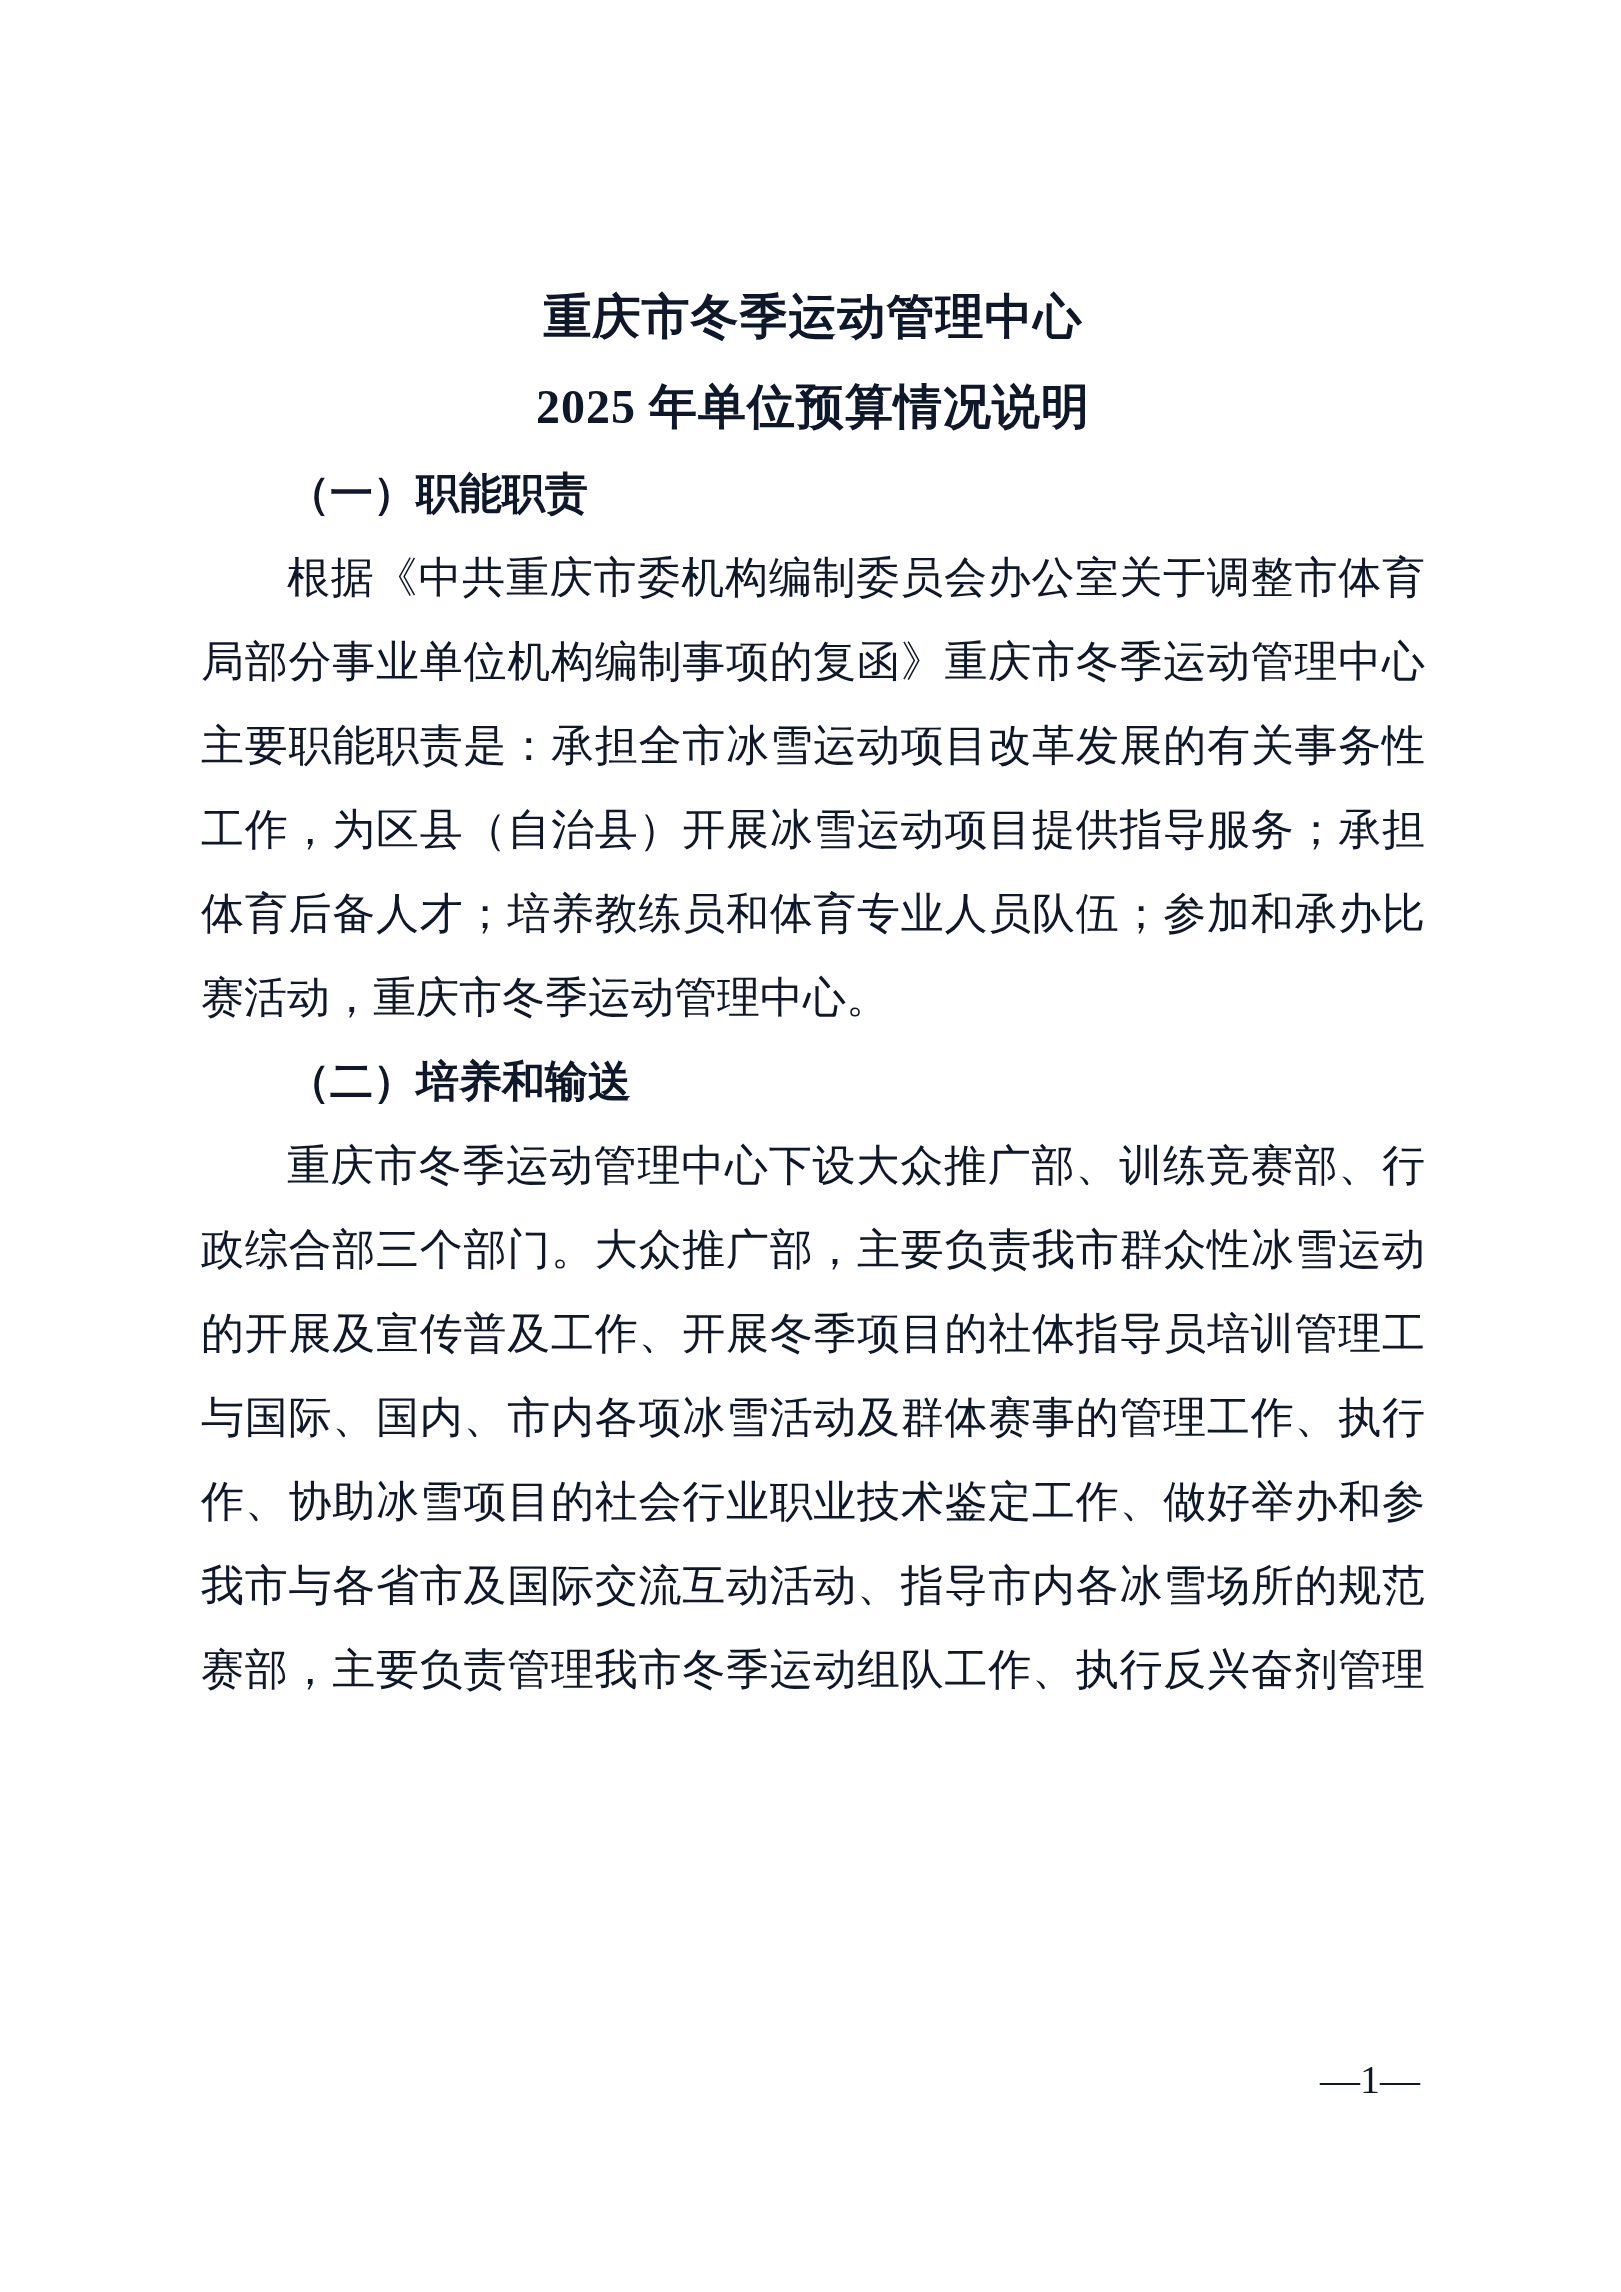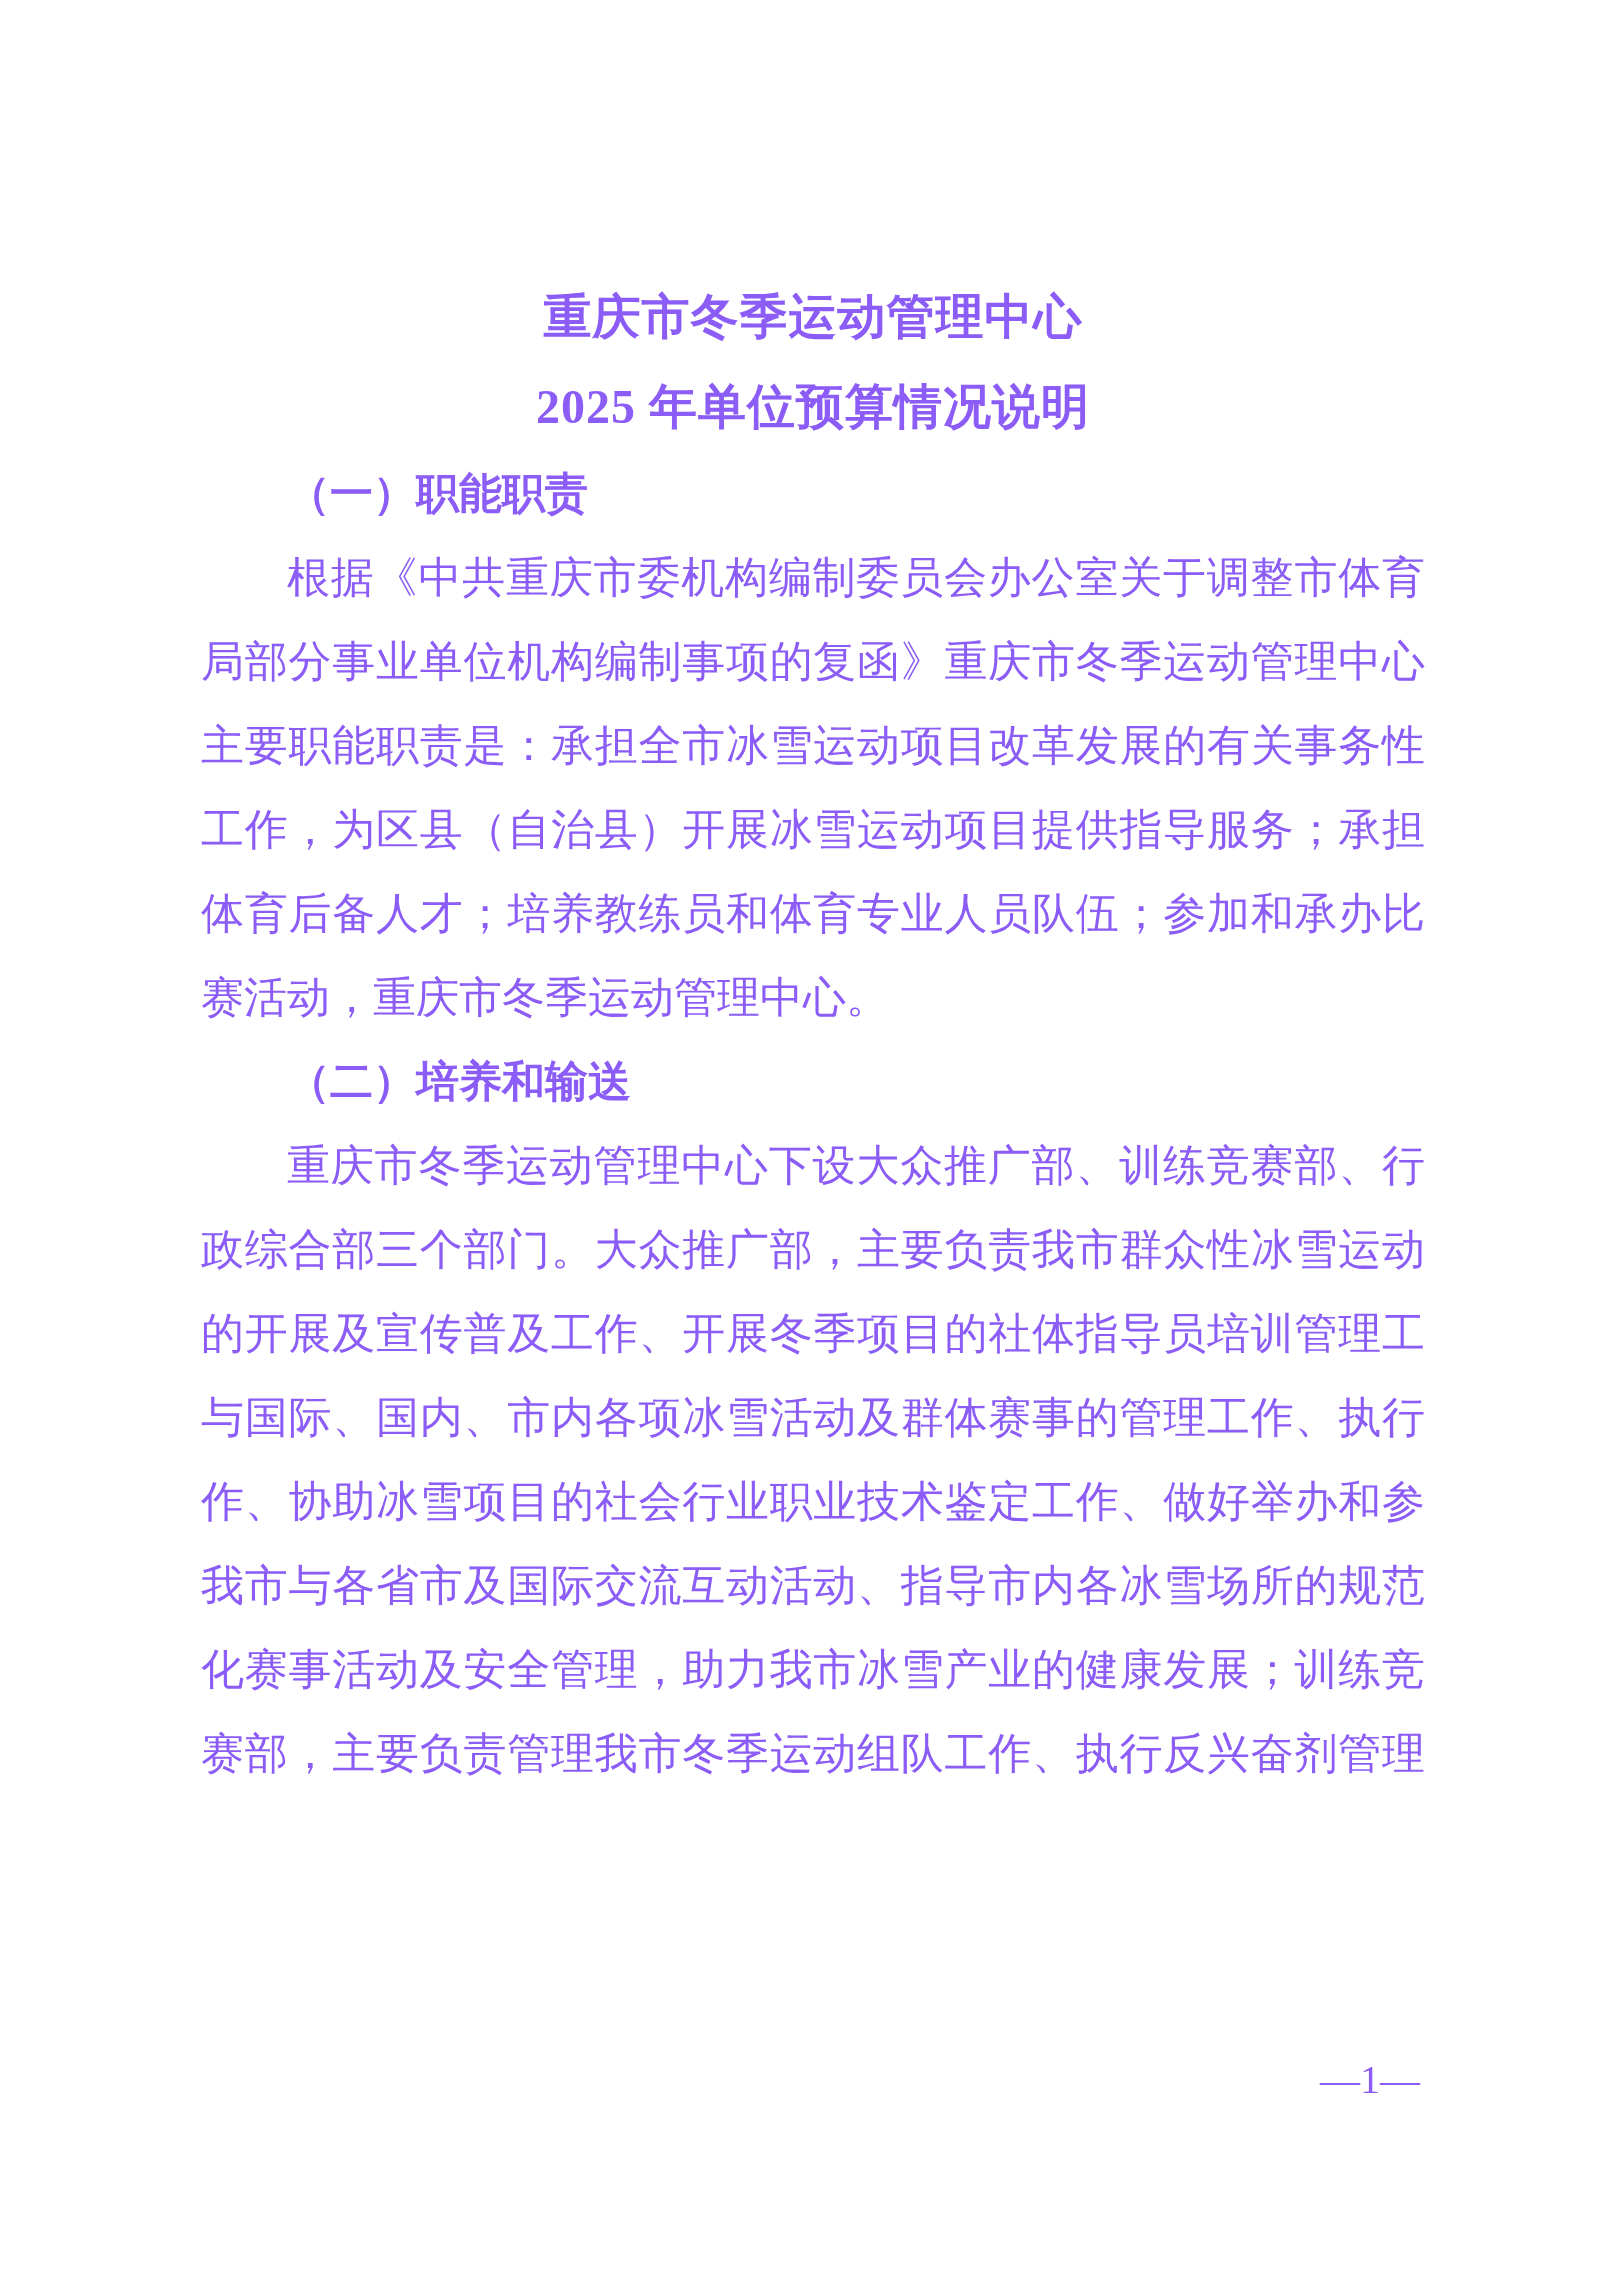--- a/index.html
+++ b/index.html
@@ -1,21 +1,21 @@
 <!DOCTYPE html>
 <html lang="zh"><head>
 <meta charset="utf-8">
 <style>
   html,body{margin:0;padding:0;background:#888;}
   .page{
     position:relative;
     width:1621px;height:2293px;
     margin:0 auto;
     background:#ffffff;
-    color:#8b5cf6;
+    color:#0f172a;
     box-sizing:border-box;
     padding:272px 196px 0 201px;
     font-family:"Liberation Serif","DejaVu Serif",serif;
     overflow:hidden;
   }
   .title-line{
     text-align:center;
     font-size:48px;
     font-weight:bold;
     line-height:90px;
@@ -77,20 +77,19 @@
 
   <div class="section-h2">（二）培养和输送</div>
 
   <div>
     <div class="bline first">重庆市冬季运动管理中心下设大众推广部、训练竞赛部、行</div>
     <div class="bline">政综合部三个部门。大众推广部，主要负责我市群众性冰雪运动</div>
     <div class="bline">的开展及宣传普及工作、开展冬季项目的社体指导员培训管理工</div>
     <div class="bline">与国际、国内、市内各项冰雪活动及群体赛事的管理工作、执行</div>
     <div class="bline">作、协助冰雪项目的社会行业职业技术鉴定工作、做好举办和参</div>
     <div class="bline">我市与各省市及国际交流互动活动、指导市内各冰雪场所的规范</div>
-    <div class="bline">化赛事活动及安全管理，助力我市冰雪产业的健康发展；训练竞</div>
     <div class="bline">赛部，主要负责管理我市冬季运动组队工作、执行反兴奋剂管理</div>
   </div>
 
   <div class="page-number">—1—</div>
 
 </div>
 
 
 </body></html>

